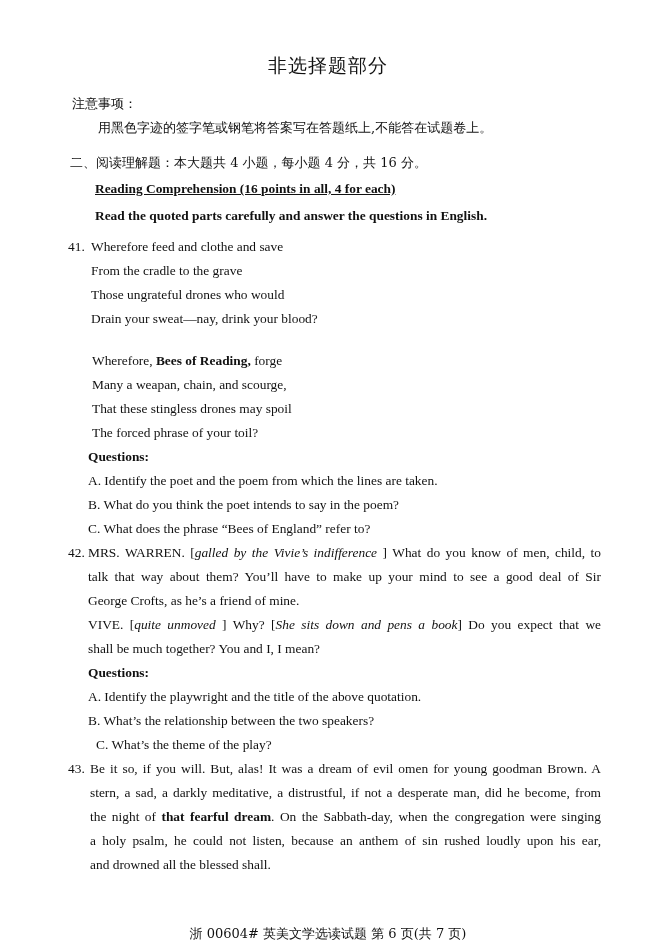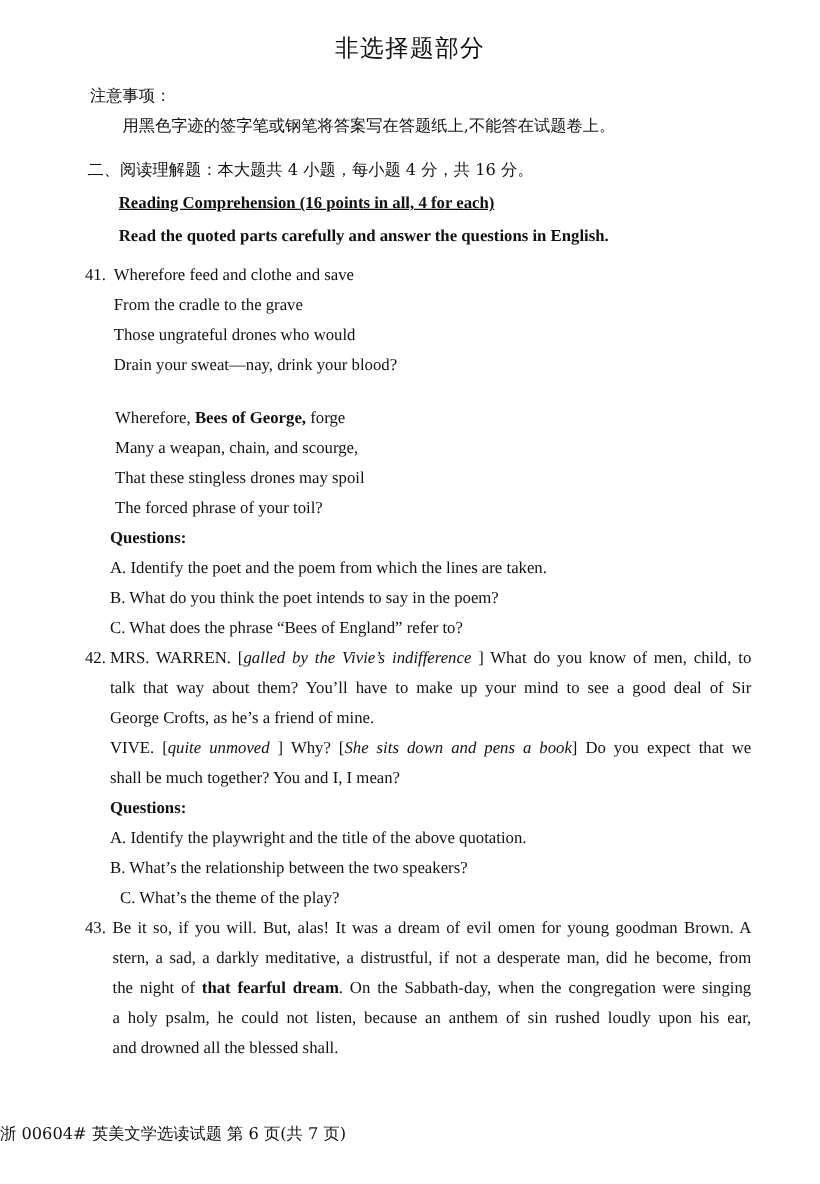--- a/index.html
+++ b/index.html
@@ -1,27 +1,27 @@
 <!DOCTYPE html>
 <html><head>
   <meta charset="utf-8">
   <style>
     html, body { margin: 0; padding: 0; background: #ffffff; }
     body {
       width: 656px; height: 947px; position: relative; overflow: hidden;
       font-family: "Liberation Serif", "DejaVu Serif", serif;
       color: #111111; font-size: 13.4px;
     }
-    .abs { position: absolute; white-space: nowrap; }
+    .abs { position: absolute; white-space: nowrap; margin-top: 27px; }
     .title { top: 26px; left: 0; width: 656px; text-align: center; font-size: 19px; font-family: "DejaVu Serif", serif; letter-spacing: 1px; }
     .cn { font-family: "DejaVu Serif", serif; font-size: 13px; }
     .b { font-weight: bold; }
     .i { font-style: italic; }
     .just { white-space: normal; text-align: justify; text-align-last: justify; width: 513px; }
-    .footer { top: 898px; left: 0; width: 656px; text-align: left; font-family: "DejaVu Serif", serif; font-size: 13px; }
+    .footer { top: 898px; left: 0; width: 656px; text-align: center; font-family: "DejaVu Serif", serif; font-size: 13px; }
   </style>
 </head>
 <body>
 
 <div>
   <div class="abs title">非选择题部分</div>
 
   <div class="abs cn" style="top:68px; left:72px;">注意事项：</div>
   <div class="abs cn" style="top:92px; left:98px;">用黑色字迹的签字笔或钢笔将答案写在答题纸上,不能答在试题卷上。</div>
 
@@ -30,21 +30,21 @@
   <div class="abs b" style="top:181px; left:95px;">Read the quoted parts carefully and answer the questions in English.</div>
 
   <div>
     <div class="abs" style="top:212px; left:68px;">41.</div>
     <div class="abs" style="top:212px; left:91px;">Wherefore feed and clothe and save</div>
     <div class="abs" style="top:236px; left:91px;">From the cradle to the grave</div>
     <div class="abs" style="top:260px; left:91px;">Those ungrateful drones who would</div>
     <div class="abs" style="top:284px; left:91px;">Drain your sweat—nay, drink your blood?</div>
 
     <div class="abs" style="top:326px; left:92px;">
-      <span>Wherefore, </span><span class="b">Bees of George,</span><span> forge</span>
+      <span>Wherefore, </span><span class="b">Bees of Reading,</span><span> forge</span>
     </div>
     <div class="abs" style="top:350px; left:92px;">Many a weapan, chain, and scourge,</div>
     <div class="abs" style="top:374px; left:92px;">That these stingless drones may spoil</div>
     <div class="abs" style="top:398px; left:92px;">The forced phrase of your toil?</div>
 
     <div class="abs b" style="top:422px; left:88px;">Questions:</div>
     <div class="abs" style="top:446px; left:88px;">A. Identify the poet and the poem from which the lines are taken.</div>
     <div class="abs" style="top:470px; left:88px;">B. What do you think the poet intends to say in the poem?</div>
     <div class="abs" style="top:494px; left:88px;text-align:right;">C. What does the phrase “Bees of England” refer to?</div>
   </div>

